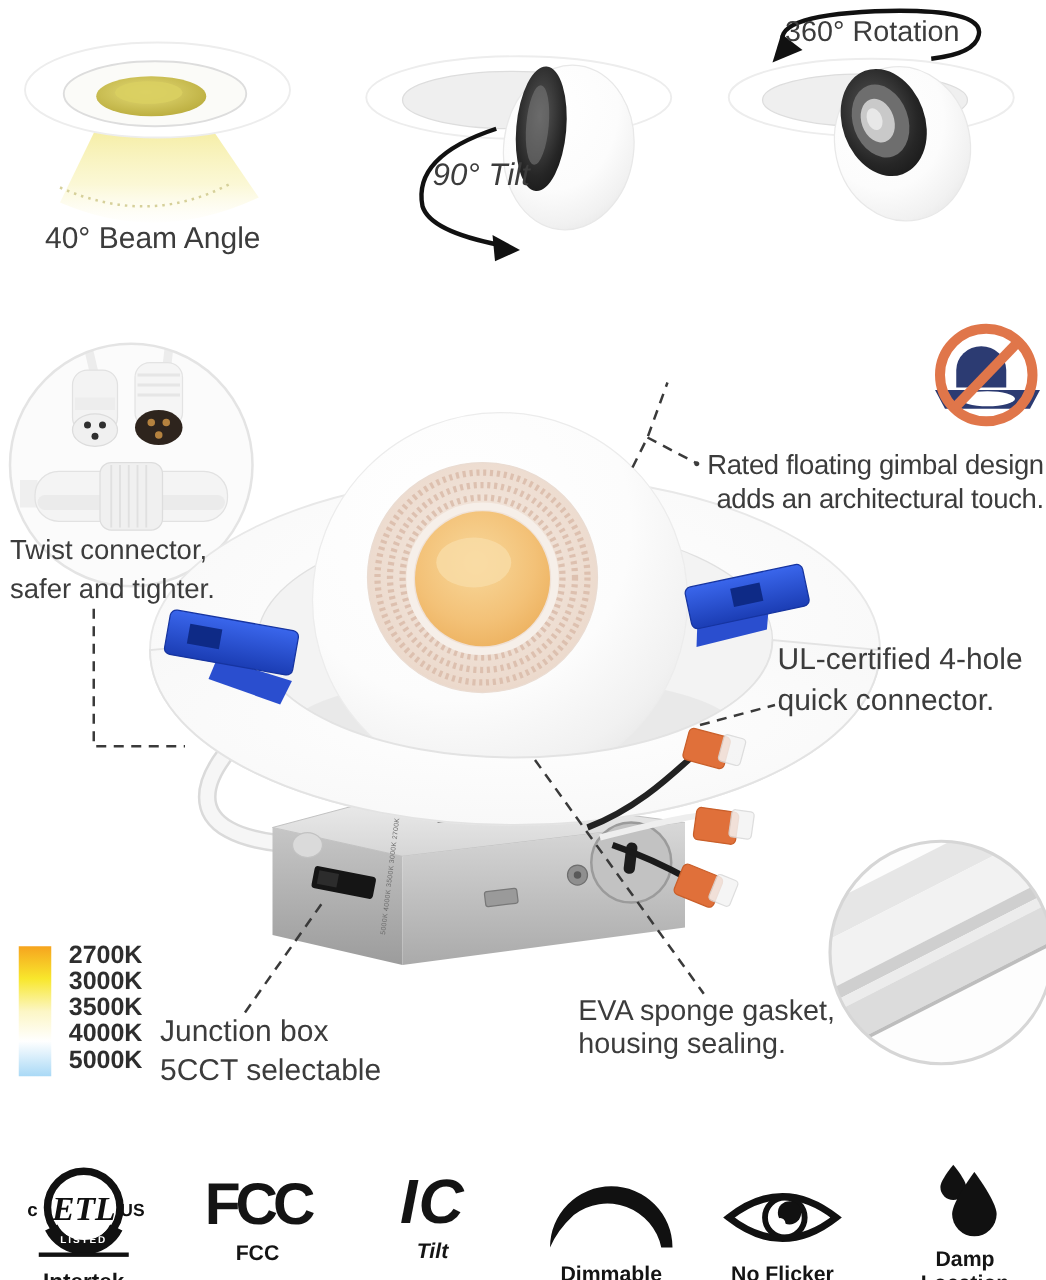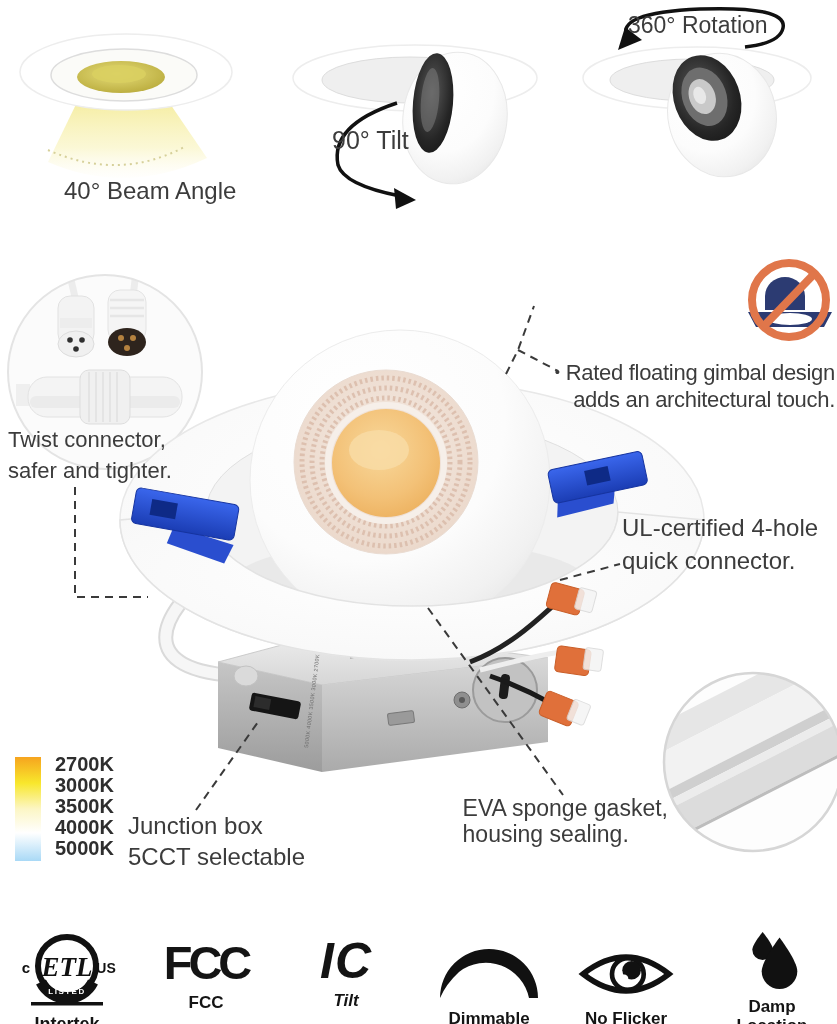--- a/index.html
+++ b/index.html
@@ -1,21 +1,21 @@
 <!DOCTYPE html>
 <html><head>
 <meta charset="utf-8">
 <style>
   html,body{margin:0;padding:0;background:#fff;}
   .canvas{position:relative;width:837px;height:1024px;background:#fff;overflow:hidden;
           color:#3c3c3c;font-family:"Liberation Sans",sans-serif;}
   svg.gfx{position:absolute;left:0;top:0;}
   .t{position:absolute;white-space:nowrap;color:#3c3c3c;}
-  .beam-label{left:36px;top:177px;font-size:24px;margin-left:28px;}
-  .tilt-label{left:332px;top:126px;font-size:25px;}
+  .beam-label{left:36px;top:177px;font-size:24px;}
+  .tilt-label{left:346px;top:126px;font-size:25px;font-style:italic;}
   .rotation-label{left:628px;top:12px;font-size:23px;}
   .twist-label{left:8px;top:424px;font-size:22px;line-height:31px;}
   .nohousing-label{left:524px;top:294px;font-size:23px;}
   .gimbal-label{right:2px;top:358px;font-size:22px;line-height:27px;text-align:right;letter-spacing:-0.3px;}
   .ul-label{left:622px;top:511px;font-size:24px;line-height:33px;}
   .junction-label{left:128px;top:810px;font-size:24px;line-height:31px;}
   .eva-label{right:169px;top:795px;font-size:23px;line-height:26px;text-align:left;}
   .cct-labels{position:absolute;left:55px;top:754px;font-size:20px;line-height:21px;font-weight:bold;color:#2e2e2e;}
   .bullet{font-size:15px;vertical-align:3px;margin-right:6px;}
   .cert{position:absolute;text-align:center;color:#141414;}

